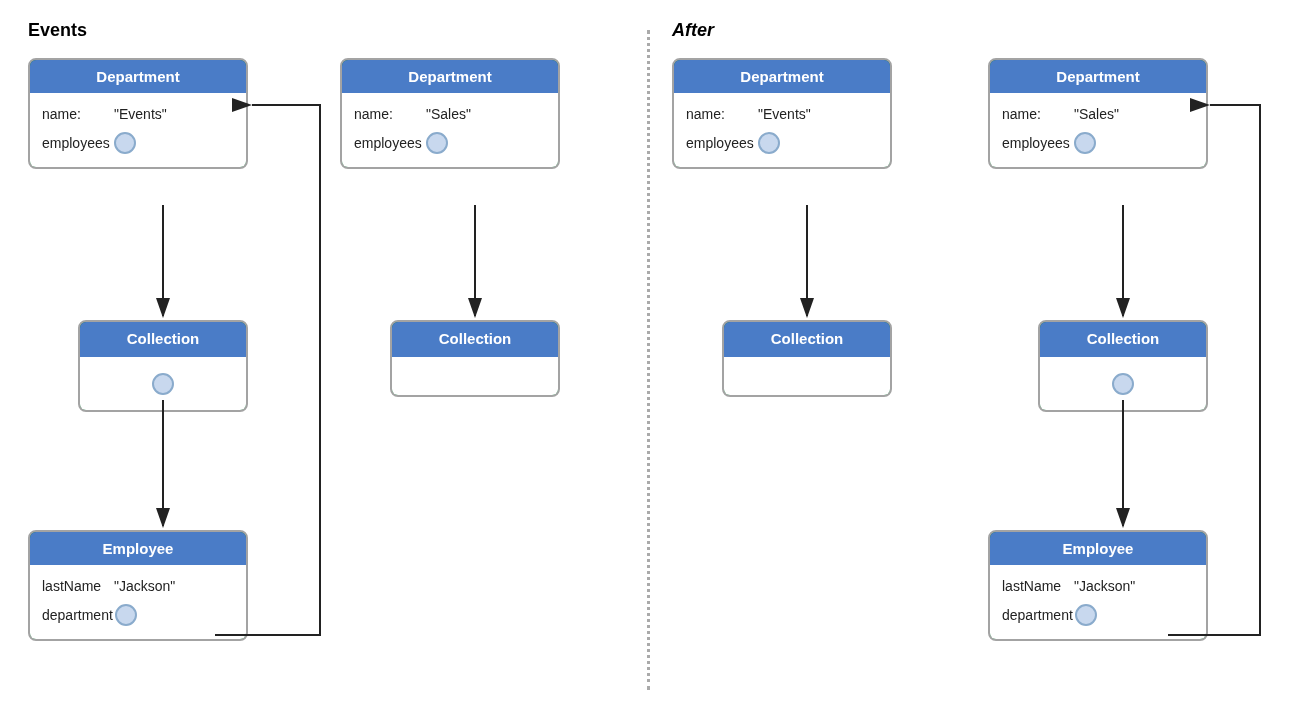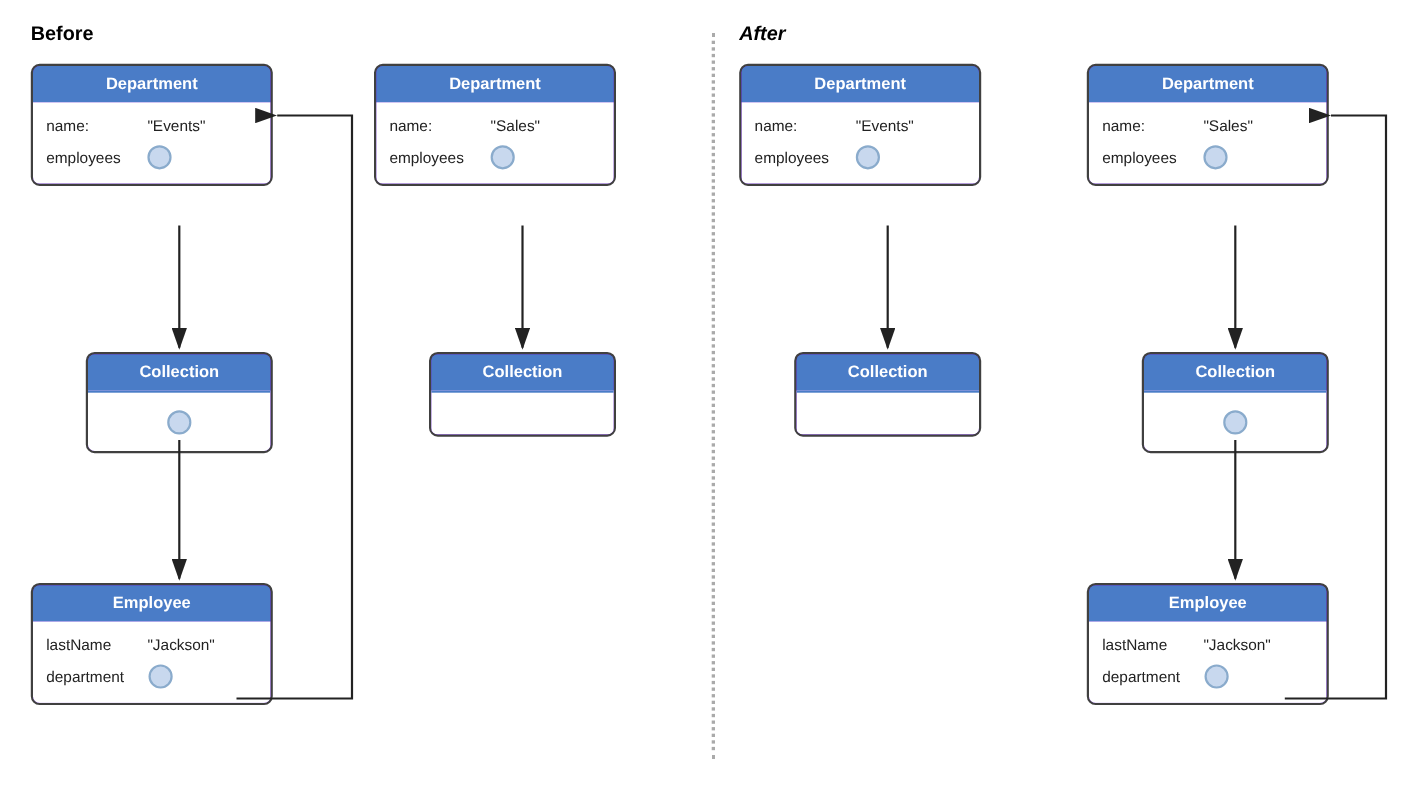--- a/index.html
+++ b/index.html
@@ -27,22 +27,22 @@
       left: 647px;
       width: 2px;
       height: 660px;
       border-left: 3px dotted #aaa;
     }
 
     
     .uml-box {
       position: absolute;
       border-radius: 8px;
-      border: 2px solid #404040;
-      background: #6d28d9;
+      border: 2px solid #a3a3a3;
+      background: #15803d;
       overflow: hidden;
     }
 
     .uml-header {
       background: #4a7cc7;
       color: #fff;
       font-weight: bold;
       font-size: 15px;
       text-align: center;
       padding: 8px 10px;
@@ -52,21 +52,21 @@
     .uml-body {
       background: #fff;
       padding: 8px 12px;
       min-height: 20px;
     }
 
     .uml-row {
       display: flex;
       align-items: center;
       margin: 5px 0;
-      gap: 22px;
+      gap: 2px;
     }
 
     .uml-label {
       color: #222;
       min-width: 70px;
     }
 
     .uml-value {
       color: #222;
     }
@@ -95,21 +95,21 @@
 
     
     .arrow-svg {
       position: absolute;
       pointer-events: none;
     }
   </style>
 </head>
 <body>
 
-<div class="section-label" style="left:28px; top:20px;">Before</div>
+<div class="section-label" style="left:28px; top:20px;">Events</div>
 
 <div class="section-label" style="left:672px; top:20px;font-style:italic;">After</div>
 
 <div class="divider"></div>
 
 <div class="uml-box" style="left:28px; top:58px; width:220px;">
   <div class="uml-header">Department</div>
   <div class="uml-body">
     <div class="uml-row">
       <span class="uml-label">name:</span>

